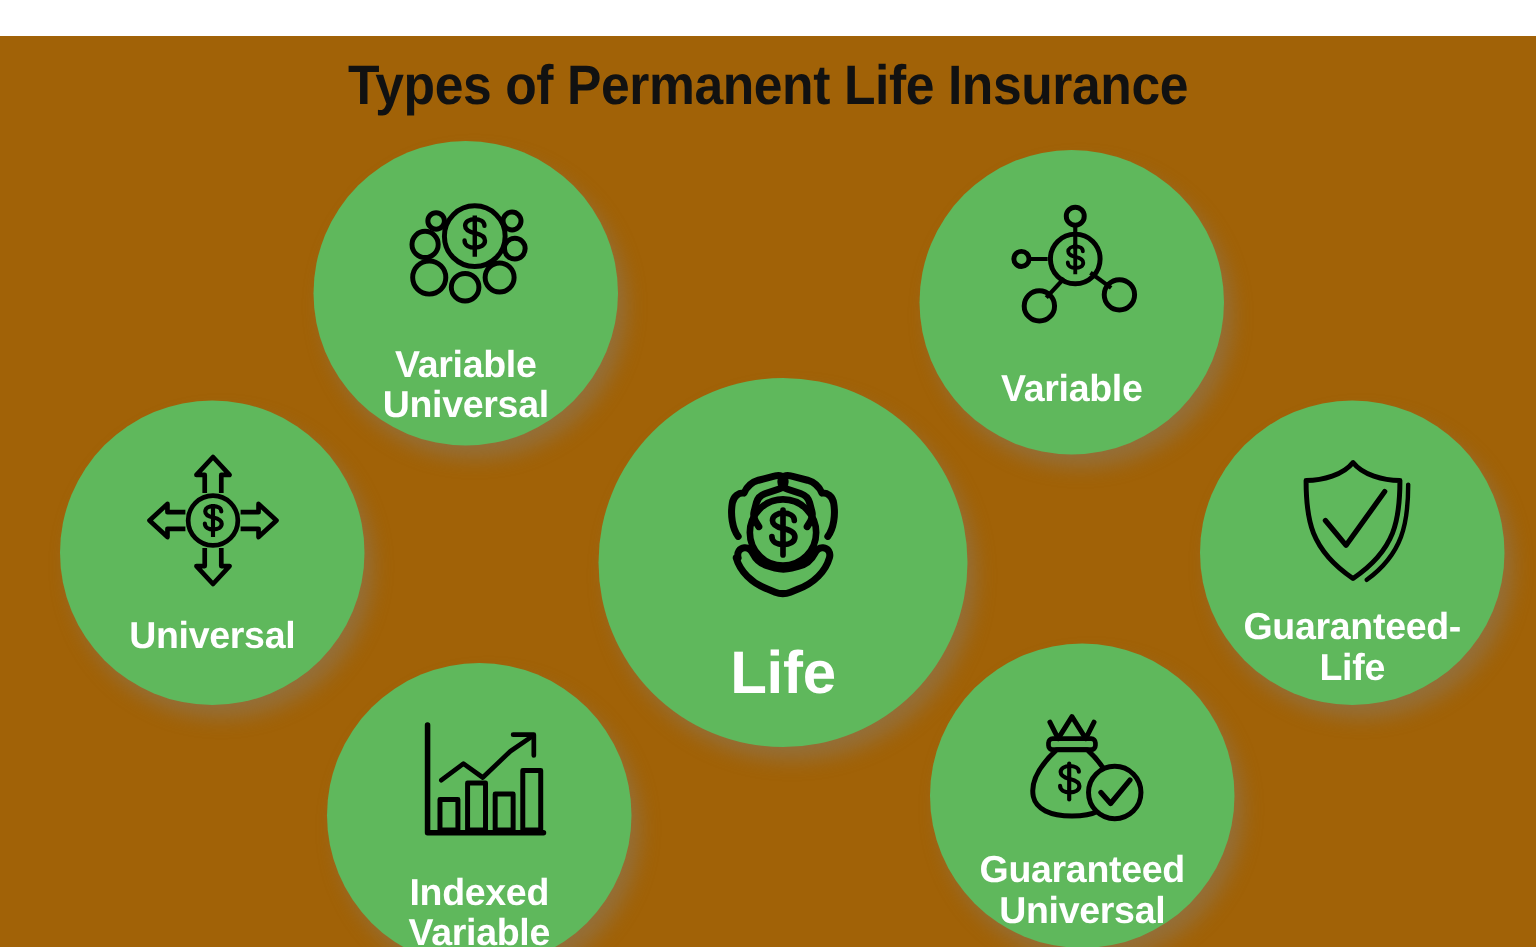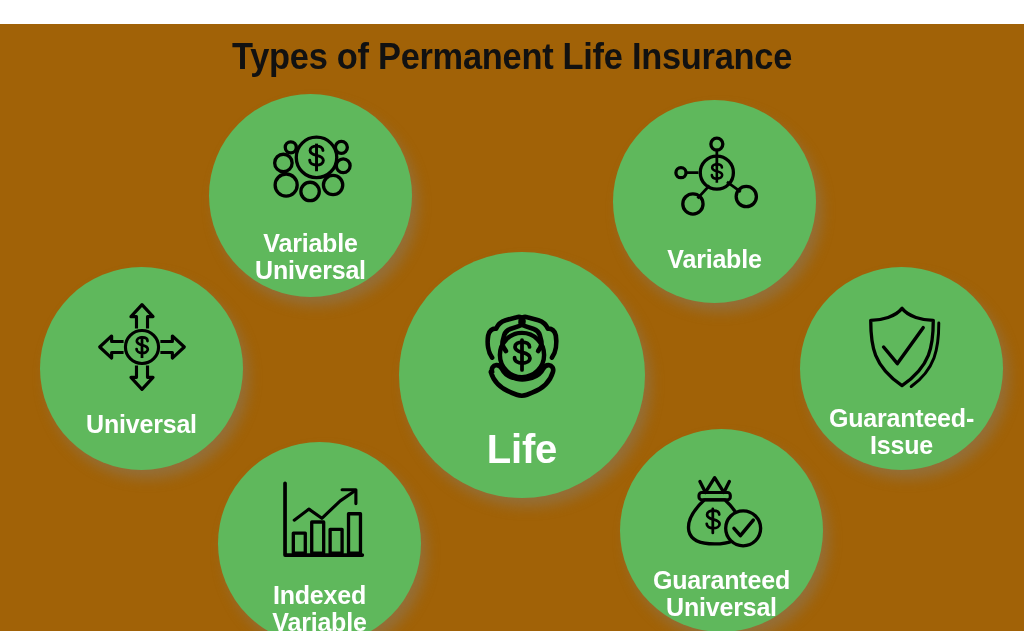--- a/index.html
+++ b/index.html
@@ -173,21 +173,21 @@
   <div class="bubble small" id="bubble-guaranteed-issue" style="background: rgb(95, 184, 92);">
     <div class="icon-wrap">
       <svg viewBox="0 0 100 100" fill="none" stroke="#000" stroke-width="3.6" stroke-linejoin="round" stroke-linecap="round">
         <path d="M50 8 C43 17 28 21 16 21 c0 28 3 50 34 71 31 -21 34 -43 34 -71
                  -12 0 -27 -4 -34 -13 Z"></path>
         <path d="M90 24 c0 28 -4 50 -30 69" stroke-width="3.2"></path>
         <path d="M30 50 L45 68 L73 29" stroke-width="3.8"></path>
       </svg>
     </div>
     <div class="bubble-label" style="color: rgb(255, 255, 255);">Guaranteed-
-Issue</div>
+Life</div>
   </div>
 
   <div class="bubble center" id="bubble-whole" style="background: rgb(95, 184, 92);">
     <div class="icon-wrap">
       <svg viewBox="0 0 100 100" fill="none" stroke="#000" stroke-width="3.4" stroke-linejoin="round" stroke-linecap="round">
 
         <circle cx="50" cy="50" r="17"></circle>
         <path d="M50 38.5 v23" stroke-width="2.9"></path>
         <path d="M55.8 43.8 c0-2.4-2.5-3.7-5.6-3.7 -3.1 0-5.6 1.4-5.6 3.7
                  0 2.4 2.1 3.4 5.6 4.2 3.5 0.8 5.9 1.9 5.9 4.3 0 2.5-2.7 3.9-5.9 3.9

